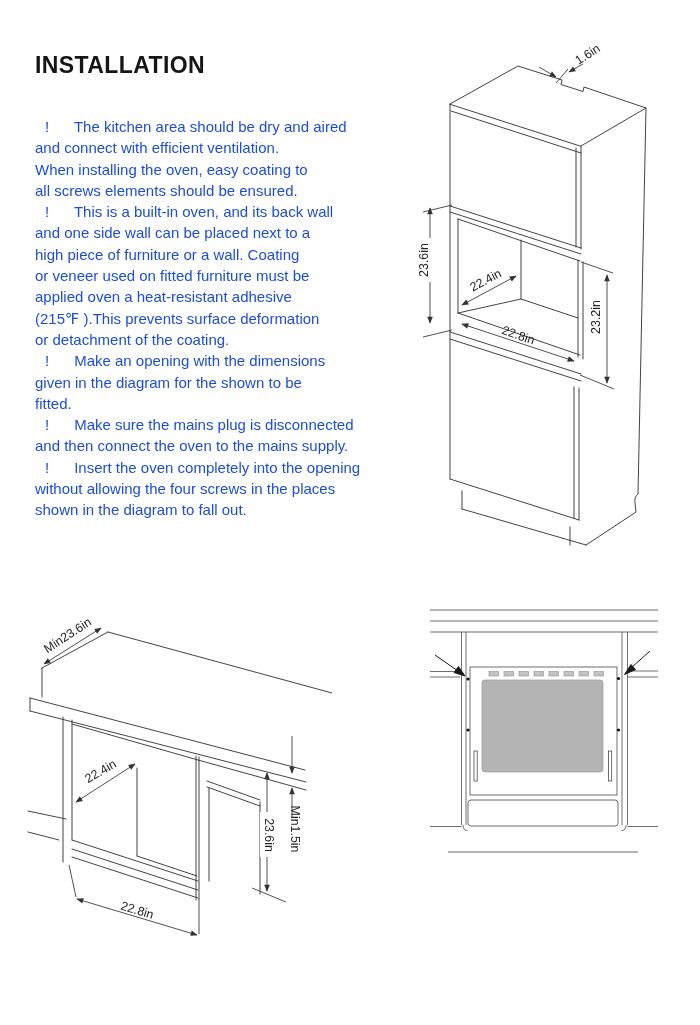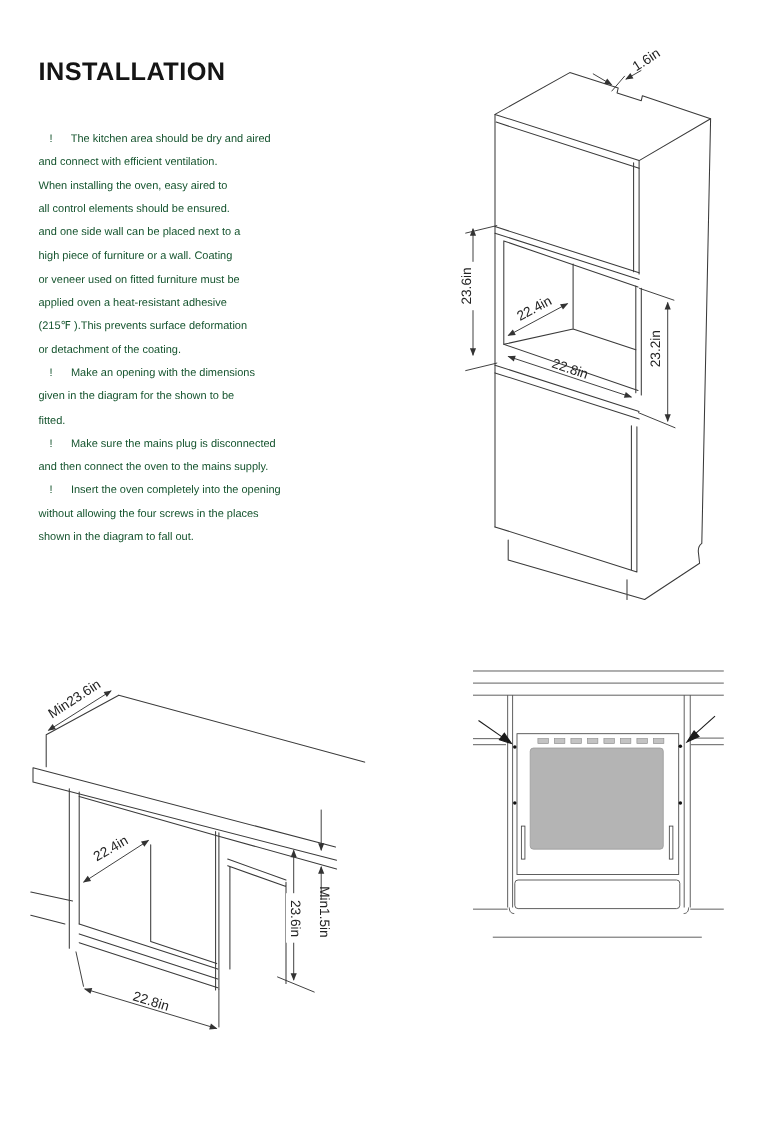--- a/index.html
+++ b/index.html
@@ -1,39 +1,40 @@
 <!DOCTYPE html>
 <html><head>
 <meta charset="utf-8">
 <style>
   html,body{margin:0;padding:0;background:#fff;}
   .page{position:relative;width:700px;height:1025px;background:#ffffff;overflow:hidden;
         font-family:"Liberation Sans","DejaVu Sans",sans-serif;color:#151515;}
   .title{position:absolute;left:35px;top:52px;font-size:23px;font-weight:700;letter-spacing:.4px;}
   .copy{position:absolute;left:35px;top:116px;}
-  .tline{white-space:pre;font-size:10px;line-height:21.3px;color:#14532d;}
+  .tline{white-space:pre;font-size:15px;line-height:21.3px;color:#1d4ed8;}
   .b{padding-left:10px;}
   svg{position:absolute;}
   svg text{font-family:"Liberation Sans","DejaVu Sans",sans-serif;font-size:12.4px;fill:#242424;}
   .draw{stroke:#3a3a3a;stroke-width:.95;fill:none;stroke-linejoin:round;stroke-linecap:round;}
   .thin{stroke:#4a4a4a;stroke-width:.8;fill:none;}
   .dim{stroke:#333;stroke-width:.85;fill:none;}
 </style>
 </head>
 <body>
 
 <div class="page">
 
   <div class="title">INSTALLATION</div>
 
   <div class="copy">
     <div class="tline b">!      The kitchen area should be dry and aired</div>
     <div class="tline">and connect with efficient ventilation.</div>
-    <div class="tline">When installing the oven, easy aired to</div>
-    <div class="tline">all control elements should be ensured.</div>
+    <div class="tline">When installing the oven, easy coating to</div>
+    <div class="tline">all screws elements should be ensured.</div>
+    <div class="tline b">!      This is a built-in oven, and its back wall</div>
     <div class="tline">and one side wall can be placed next to a</div>
     <div class="tline">high piece of furniture or a wall. Coating</div>
     <div class="tline">or veneer used on fitted furniture must be</div>
     <div class="tline">applied oven a heat-resistant adhesive</div>
     <div class="tline">(215℉ ).This prevents surface deformation</div>
     <div class="tline">or detachment of the coating.</div>
     <div class="tline b">!      Make an opening with the dimensions</div>
     <div class="tline">given in the diagram for the shown to be</div>
     <div class="tline">fitted.</div>
     <div class="tline b">!      Make sure the mains plug is disconnected</div>

